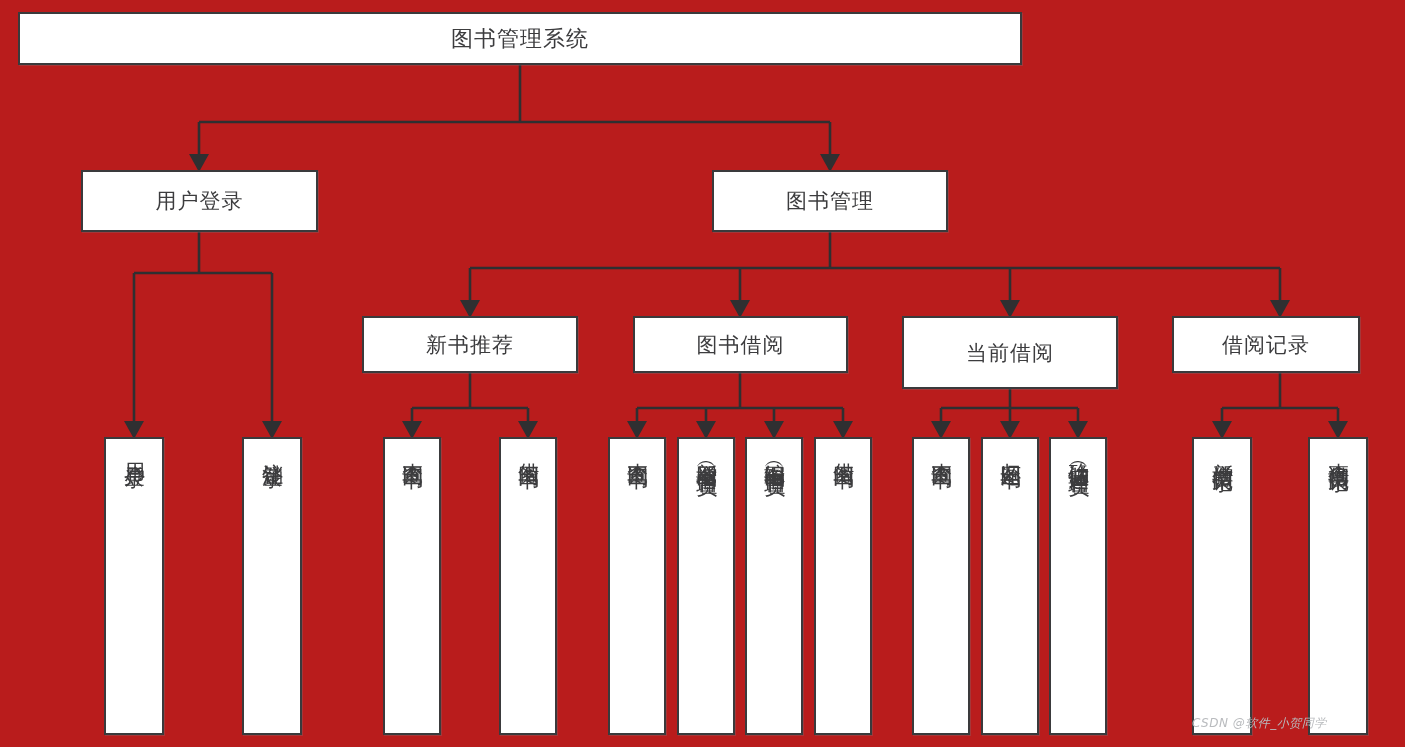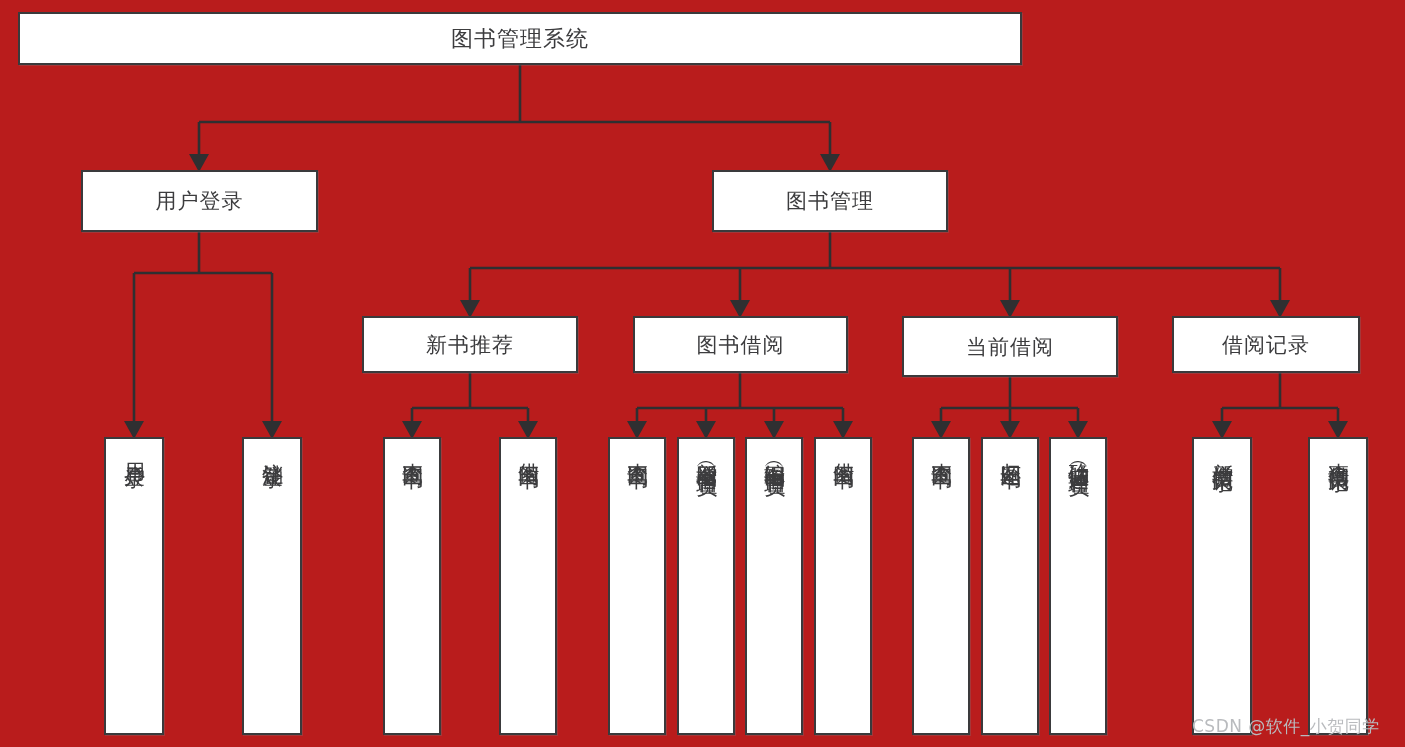--- a/index.html
+++ b/index.html
@@ -55,24 +55,25 @@
     letter-spacing: 2px;
     white-space: nowrap;
     display: block;
   }
   .hlabel {
     white-space: nowrap;
     letter-spacing: 1px;
   }
   .watermark {
     position: absolute;
-    font-size: 17px;
+    font-size: 12px;
     color: #b9bbbe;
     white-space: nowrap;
     letter-spacing: 0.5px;
+    font-style: italic;
   }
 </style>
 </head>
 <body>
 
 <div id="canvas">
 
   <svg class="edges" viewBox="0 0 1405 747">
     <defs>
       <marker id="arrow" markerWidth="9" markerHeight="9" refX="3.2" refY="4.5" orient="auto" markerUnits="strokeWidth">
@@ -133,21 +134,21 @@
   <div class="node level2" style="left:712px; top:170px; width:236px; height:62px;text-align:center;">
     <span class="hlabel">图书管理</span>
   </div>
 
   <div class="node level2" style="left:362px; top:316px; width:216px; height:57px;">
     <span class="hlabel">新书推荐</span>
   </div>
   <div class="node level2" style="left:633px; top:316px; width:215px; height:57px;">
     <span class="hlabel">图书借阅</span>
   </div>
-  <div class="node level2" style="left:902px; top:316px; width:216px; height:61px;">
+  <div class="node level2" style="left:902px; top:316px; width:216px; height:73px;">
     <span class="hlabel">当前借阅</span>
   </div>
   <div class="node level2" style="left:1172px; top:316px; width:188px; height:57px;">
     <span class="hlabel">借阅记录</span>
   </div>
 
   <div class="node leaf" style="left:104px; top:437px; width:60px; height:298px;">
     <span class="vlabel">用户登录</span>
   </div>
   <div class="node leaf" style="left:242px; top:437px; width:60px; height:298px;">

